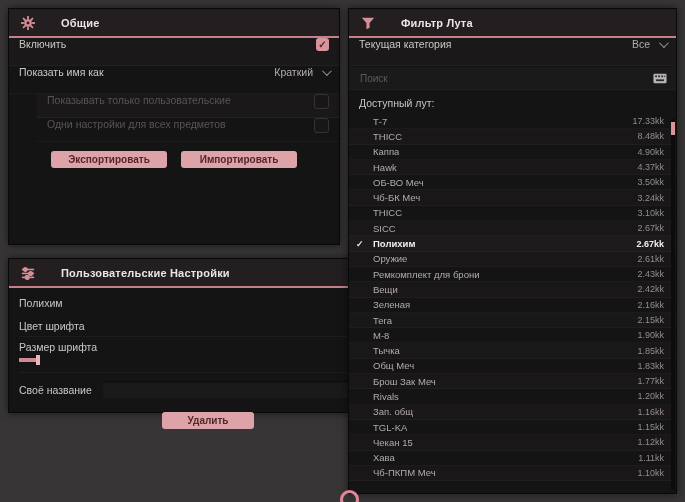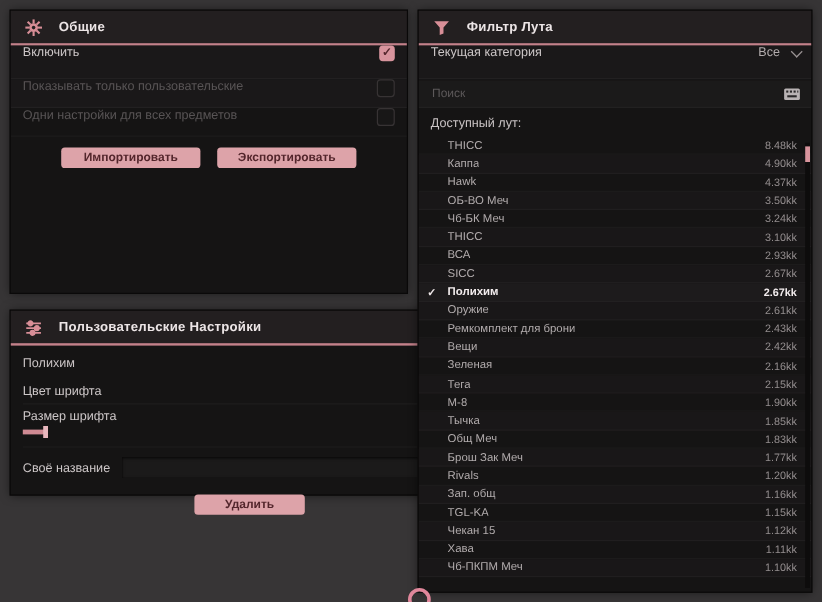--- a/index.html
+++ b/index.html
@@ -12,35 +12,35 @@
   .panel{
     position:absolute;background:#151414;border:1px solid #0a0909;
     box-shadow:0 0 8px rgba(0,0,0,.55);box-sizing:border-box;
   }
   #panel-general{left:8px;top:8px;width:332px;height:237px;}
   #panel-custom{left:8px;top:258px;width:400px;height:155px;}
   #panel-loot{left:348px;top:8px;width:329px;height:486px;}
 
   .panel-header{
     height:27px;background:#231f20;border-bottom:2px solid #c4818a;
-    display:flex;align-items:center;gap:14px;padding:0 12px;
+    display:flex;align-items:center;gap:26px;padding:0 12px;
   }
   .panel-title{font-size:11px;font-weight:bold;color:#ece5e6;letter-spacing:.2px;}
   .hicon{width:14px;height:14px;flex:0 0 auto;}
 
   
   .g-row{
     display:flex;align-items:flex-start;justify-content:space-between;
     padding:0 10px;font-size:10.5px;color:#ccc6c7;
     border-bottom:1px solid rgba(255,255,255,.035);
   }
   .g-row.tall{height:27px;}
   .g-row.short{height:23px;}
   .g-row.lighter{background:#1a1819;}
-  .g-row.dim{color:#585455;}
+  .g-row.dim{color:#585455;margin-left:28px;}
 
   .checkbox{
     width:13px;height:13px;border-radius:3px;background:#d8949d;
     color:#54262c;font-size:10px;font-weight:bold;line-height:13px;text-align:center;
   }
   .checkbox.off{background:#181717;border:1px solid #373334;color:transparent;}
 
   .dropdown{display:flex;align-items:center;gap:9px;color:#b3acad;font-size:10.5px;margin-left:46px;}
   .chev{
     width:6px;height:6px;border-right:1.6px solid #9b9495;border-bottom:1.6px solid #9b9495;
@@ -125,34 +125,41 @@
       </g>
     </svg>
     <span class="panel-title">Общие</span>
   </div>
 
   <div class="g-row tall lighter">
     <span>Включить</span>
     <span class="checkbox">✓</span>
   </div>
 
+  <div class="g-row tall">
+    <span>Показать имя как</span>
+    <span class="dropdown">
+      <span>Краткий</span>
+      <span class="chev"></span>
+    </span>
+  </div>
 
   <div class="g-row short dim lighter">
     <span>Показывать только пользовательские</span>
     <span class="checkbox off"></span>
   </div>
 
   <div class="g-row short dim">
     <span>Одни настройки для всех предметов</span>
     <span class="checkbox off"></span>
   </div>
 
   <div class="btn-row">
+    <button class="pink-btn">Экспортировать</button>
     <button class="pink-btn">Импортировать</button>
-    <button class="pink-btn">Экспортировать</button>
   </div>
 </div>
 
 <div class="panel" id="panel-custom">
   <div class="panel-header">
     <svg class="hicon" viewBox="0 0 16 16">
       <g stroke="#d88e97" stroke-width="1.8" fill="#d88e97">
         <line x1="1" y1="4" x2="15" y2="4"></line>
           <circle cx="5" cy="4" r="2"></circle>
         <line x1="1" y1="8.5" x2="15" y2="8.5"></line>
@@ -226,20 +233,24 @@
           <rect x="13" y="2.5" width="1" height="2"></rect>
         <rect x="3.5" y="7" width="9" height="2"></rect>
       </g>
     </svg>
   </div>
 
   <div class="list-label">Доступный лут:</div>
 
   <div id="loot-list">
       <div class="l-row">
+        <span class="l-name">Т-7</span>
+        <span class="l-value">17.33kk</span>
+      </div>
+      <div class="l-row">
         <span class="l-name">THICC</span>
         <span class="l-value">8.48kk</span>
       </div>
       <div class="l-row">
         <span class="l-name">Каппа</span>
         <span class="l-value">4.90kk</span>
       </div>
       <div class="l-row">
         <span class="l-name">Hawk</span>
         <span class="l-value">4.37kk</span>
@@ -248,24 +259,20 @@
         <span class="l-name">ОБ-ВО Меч</span>
         <span class="l-value">3.50kk</span>
       </div>
       <div class="l-row">
         <span class="l-name">Чб-БК Меч</span>
         <span class="l-value">3.24kk</span>
       </div>
       <div class="l-row">
         <span class="l-name">THICC</span>
         <span class="l-value">3.10kk</span>
-      </div>
-      <div class="l-row">
-        <span class="l-name">ВСА</span>
-        <span class="l-value">2.93kk</span>
       </div>
       <div class="l-row">
         <span class="l-name">SICC</span>
         <span class="l-value">2.67kk</span>
       </div>
       <div class="l-row selected">
         <span class="check">✓</span>
         <span class="l-name">Полихим</span>
         <span class="l-value">2.67kk</span>
       </div>

